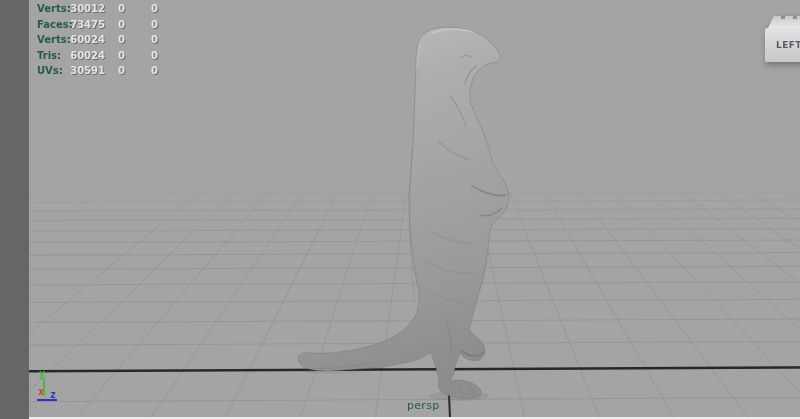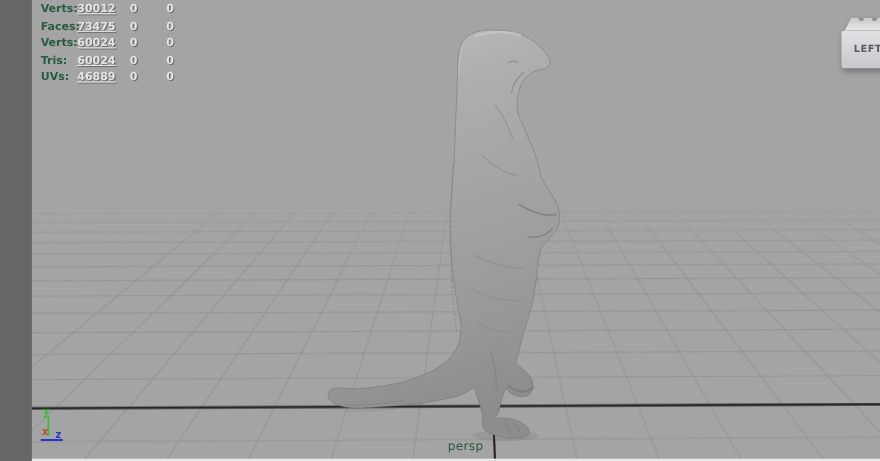--- a/index.html
+++ b/index.html
@@ -9,21 +9,21 @@
     font-family:"DejaVu Sans","Liberation Sans",sans-serif;
     margin-left:29px;
   }
   #scene{position:absolute;left:0;top:0;}
   
   .bottom-edge{position:absolute;left:0;bottom:0;width:800px;height:2px;background:#ededed;}
   
   .hud{position:absolute;top:3px;left:8px;width:140px;font-size:10px;font-weight:bold;line-height:normal;}
   .hud-row{position:relative;height:15.5px;}
   .hud-label{position:absolute;left:0;color:var(--hud-green,#275c44);}
-  .hud-value{position:absolute;left:26px;width:42px;text-align:right;color:#e4e4e4;text-shadow:1px 1px 0 rgba(40,40,40,.45);text-decoration:underline;}
+  .hud-value{position:absolute;left:26px;width:42px;text-align:right;color:#e4e4e4;text-shadow:1px 1px 0 rgba(40,40,40,.45);}
   .hud-c1{position:absolute;left:74px;width:14px;text-align:right;color:#e4e4e4;text-shadow:1px 1px 0 rgba(40,40,40,.45);}
   .hud-c2{position:absolute;left:107px;width:14px;text-align:right;color:#e4e4e4;text-shadow:1px 1px 0 rgba(40,40,40,.45);}
   
   .viewcube{position:absolute;top:16px;right:16px;width:48px;height:46px;
     filter:drop-shadow(1px 3px 3px rgba(0,0,0,.30));}
   .vc-top{position:absolute;top:0;left:3px;right:3px;height:12px;
     background:linear-gradient(#c7c9cb,#e7e8e9);
     clip-path:polygon(14% 0,86% 0,100% 100%,0 100%);}
   .vc-top::before{content:"";position:absolute;top:0;left:32%;width:4px;height:3px;background:#8e9194;}
   .vc-top::after{content:"";position:absolute;top:0;right:32%;width:4px;height:3px;background:#8e9194;}
@@ -186,21 +186,21 @@
       <span class="hud-c2">0</span>
     </div>
     <div class="hud-row">
       <span class="hud-label">Tris:</span>
       <span class="hud-value">60024</span>
       <span class="hud-c1">0</span>
       <span class="hud-c2">0</span>
     </div>
     <div class="hud-row">
       <span class="hud-label">UVs:</span>
-      <span class="hud-value">46889</span>
+      <span class="hud-value">30591</span>
       <span class="hud-c1">0</span>
       <span class="hud-c2">0</span>
     </div>
   </div>
 
   <div class="viewcube">
     <div class="vc-top"></div>
     <div class="vc-front">
       <span>LEFT</span>
     </div>

